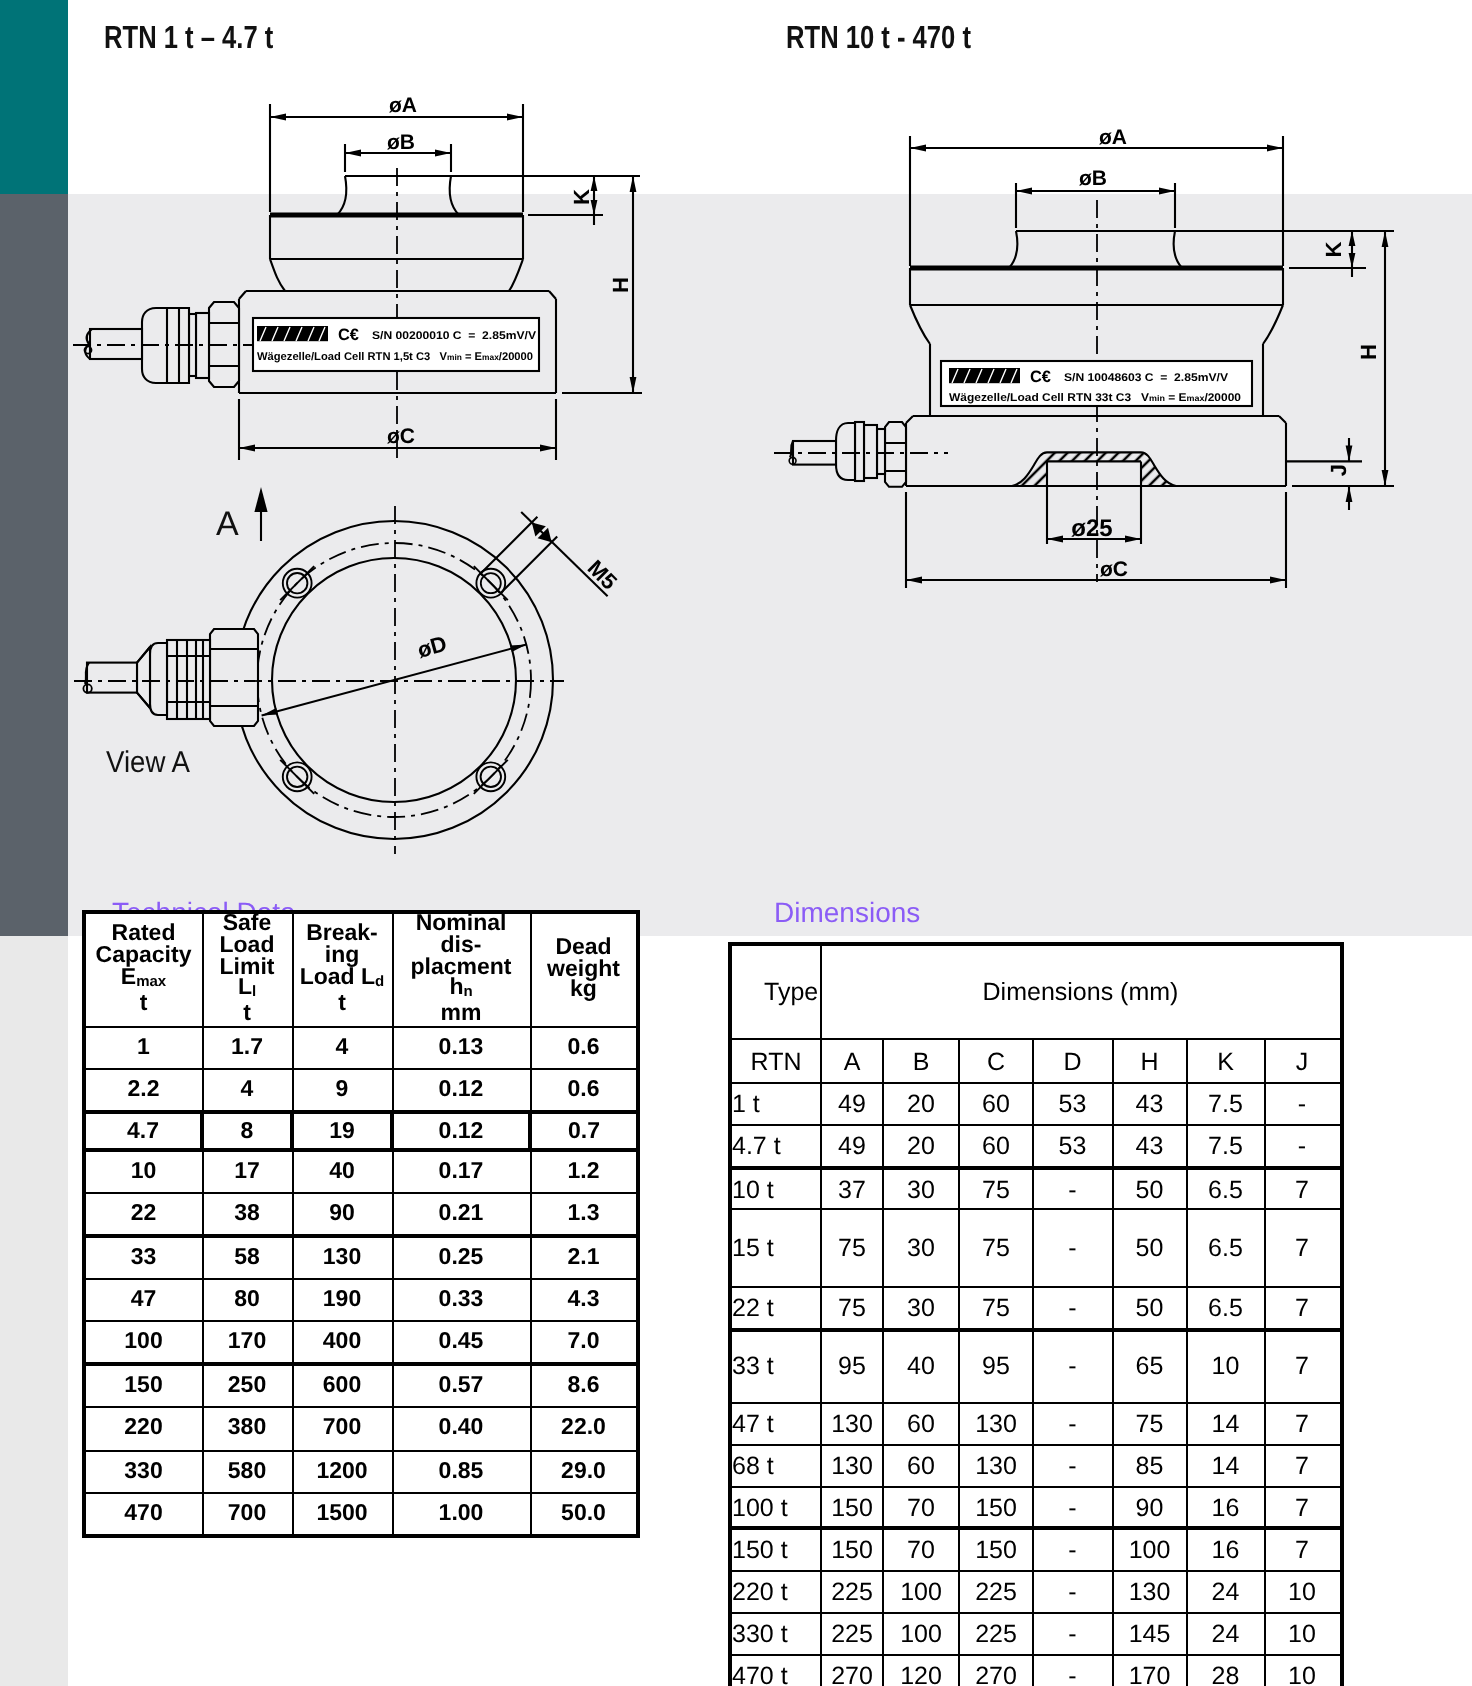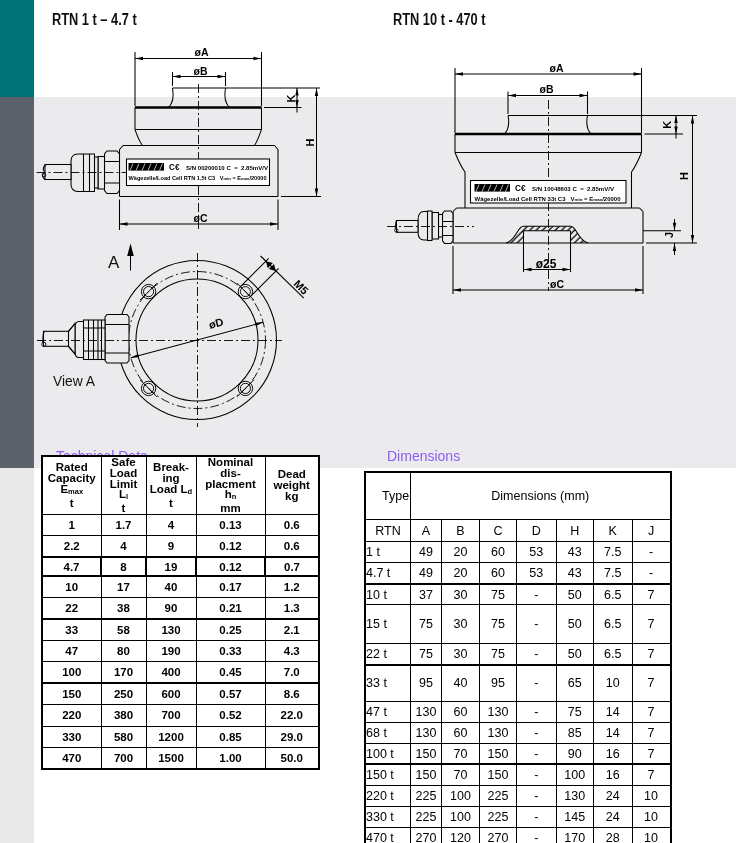--- a/index.html
+++ b/index.html
@@ -104,21 +104,21 @@
         <td>150</td>
         <td>250</td>
         <td>600</td>
         <td>0.57</td>
         <td>8.6</td>
       </tr>
 <tr style="height:21.4px">
         <td>220</td>
         <td>380</td>
         <td>700</td>
-        <td>0.52</td>
+        <td>0.40</td>
         <td>22.0</td>
       </tr>
 <tr style="height:21.4px">
         <td>330</td>
         <td>580</td>
         <td>1200</td>
         <td>0.85</td>
         <td>29.0</td>
       </tr>
 <tr style="height:21.4px">

